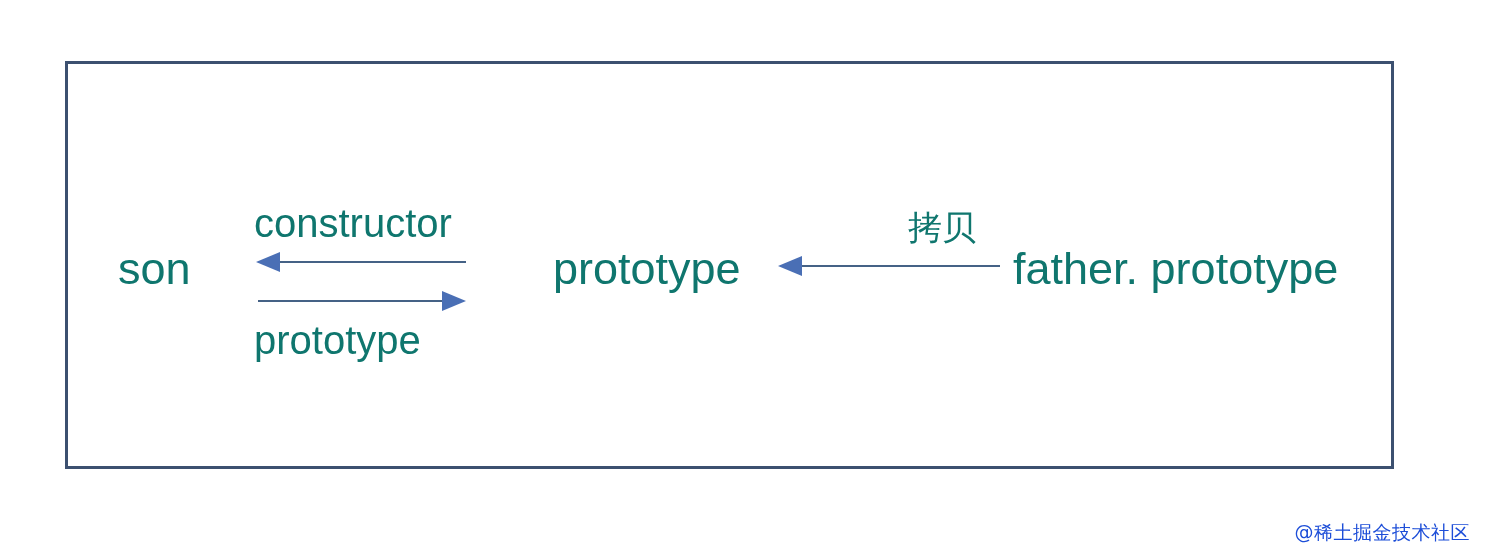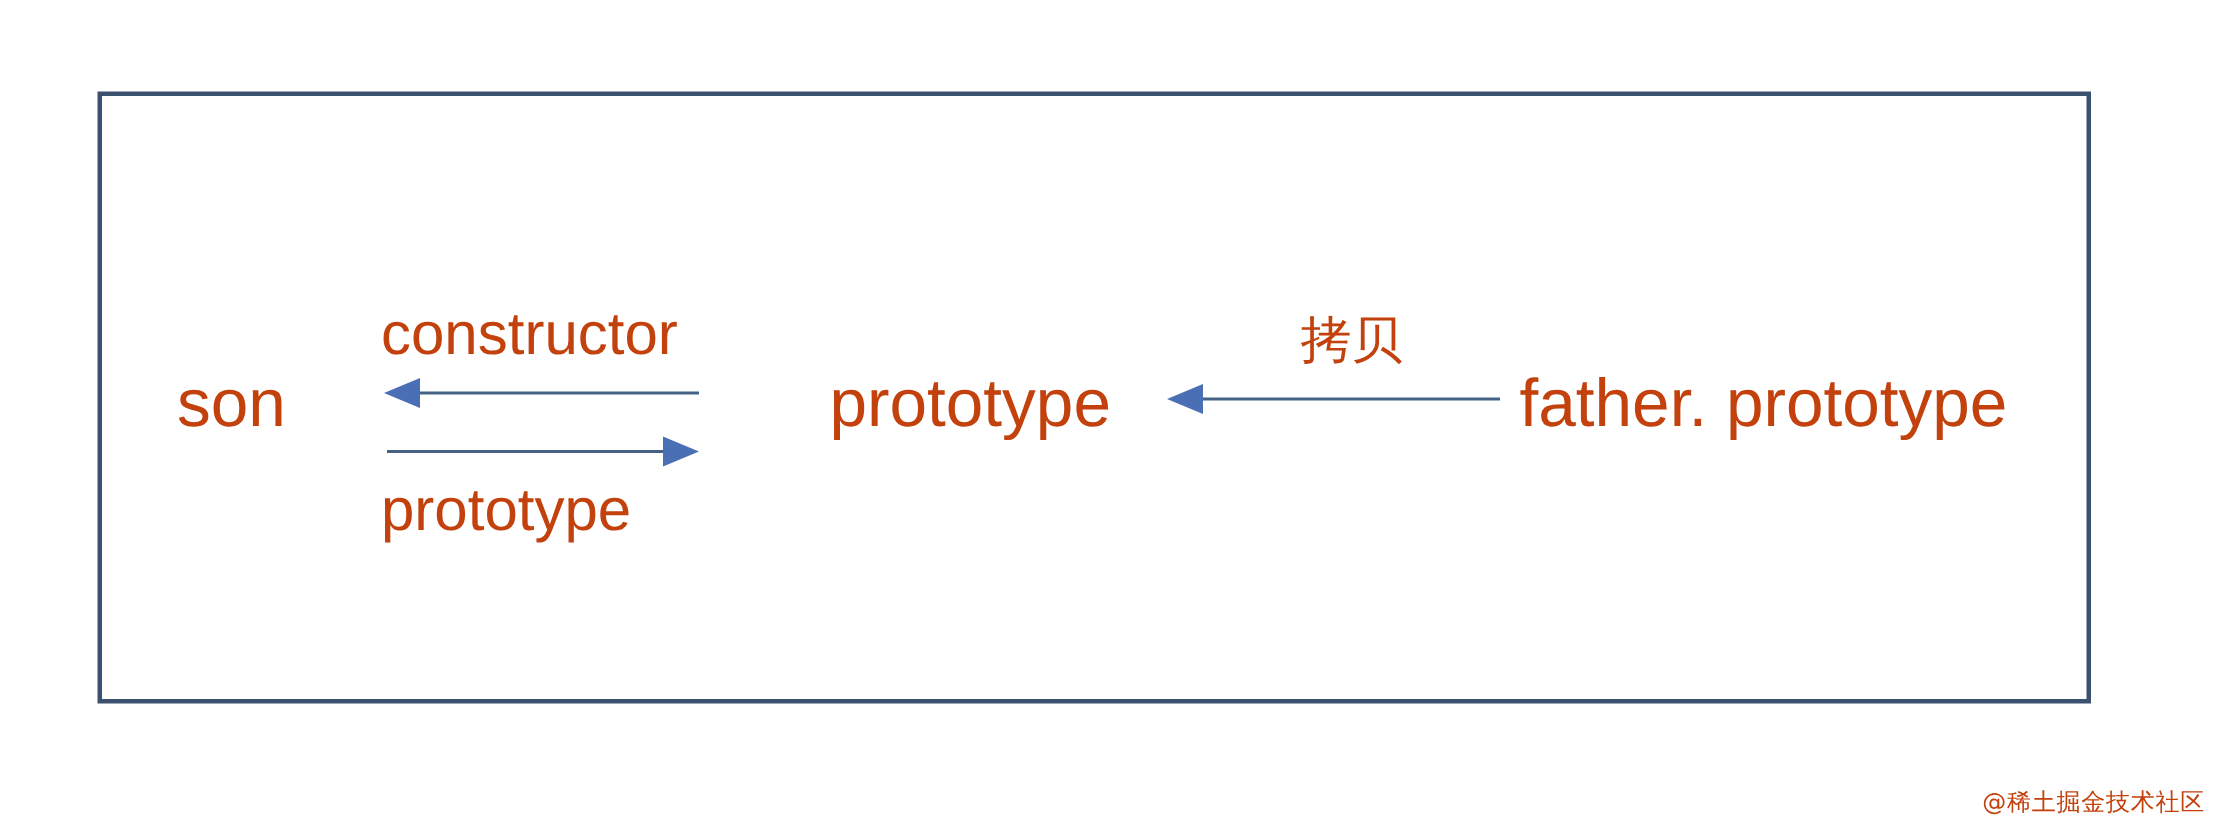--- a/index.html
+++ b/index.html
@@ -32,48 +32,48 @@
   #connectors {
     position: absolute;
     left: 0;
     top: 0;
     width: 1486px;
     height: 556px;
   }
   
   .node-text {
     position: absolute;
-    color: #c2410c;
+    color: #0f766e;
     font-family: "Liberation Sans", sans-serif;
     font-weight: 400;
     white-space: nowrap;
     line-height: 1;
   }
   .node-label {
     font-size: 45px;
   }
   .edge-label {
     font-size: 40px;
   }
   .cjk-label {
     font-size: 34px;
   }
   #node-son        { left: 118px; top: 246px; }
   #node-prototype  { left: 553px; top: 246px; }
   #node-father     { left: 1013px; top: 246px; }
   #label-constructor { left: 254px; top: 203px; }
   #label-prototype   { left: 254px; top: 320px; }
-  #label-copy        { left: 867px; top: 210px; }
+  #label-copy        { left: 908px; top: 210px; }
   
   #watermark {
     position: absolute;
     right: 16px;
     bottom: 10px;
-    font-size: 16px;
-    color: #c2410c;
+    font-size: 19px;
+    color: #1d4ed8;
     font-family: "DejaVu Sans", sans-serif;
     white-space: nowrap;
     letter-spacing: 0.5px;
   }
 </style>
 </head>
 <body>
 
 <div id="canvas">
 

